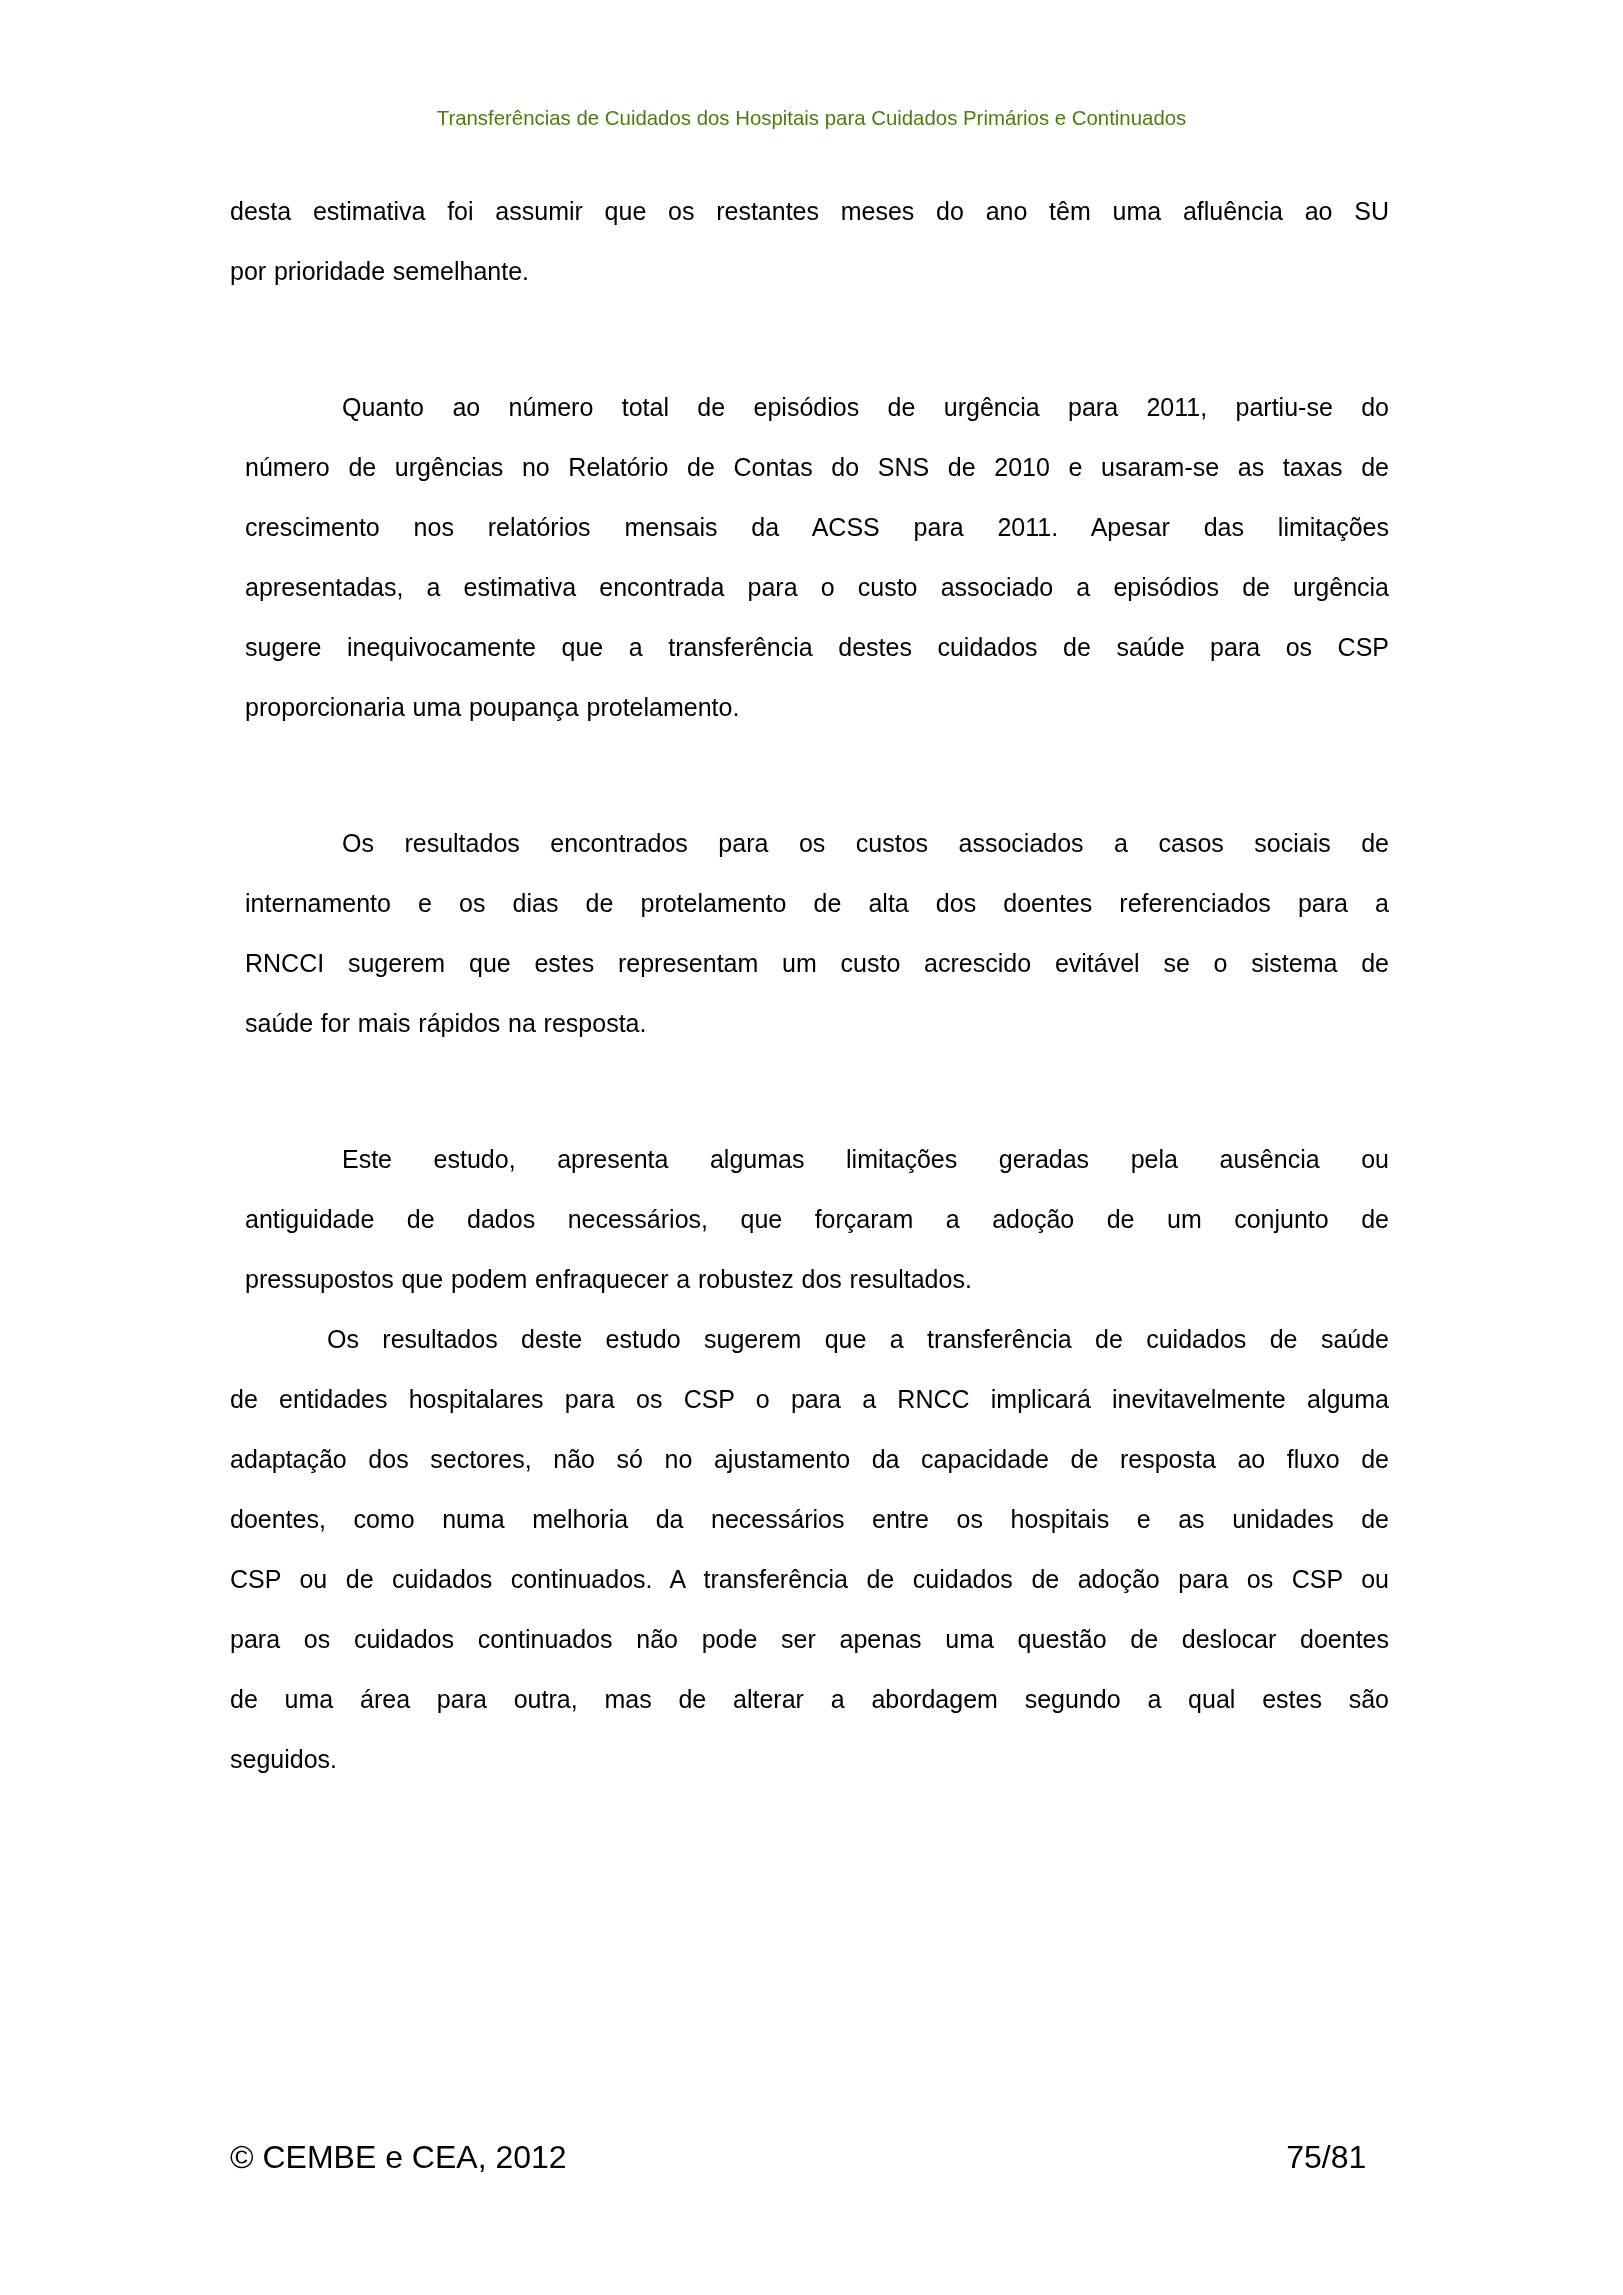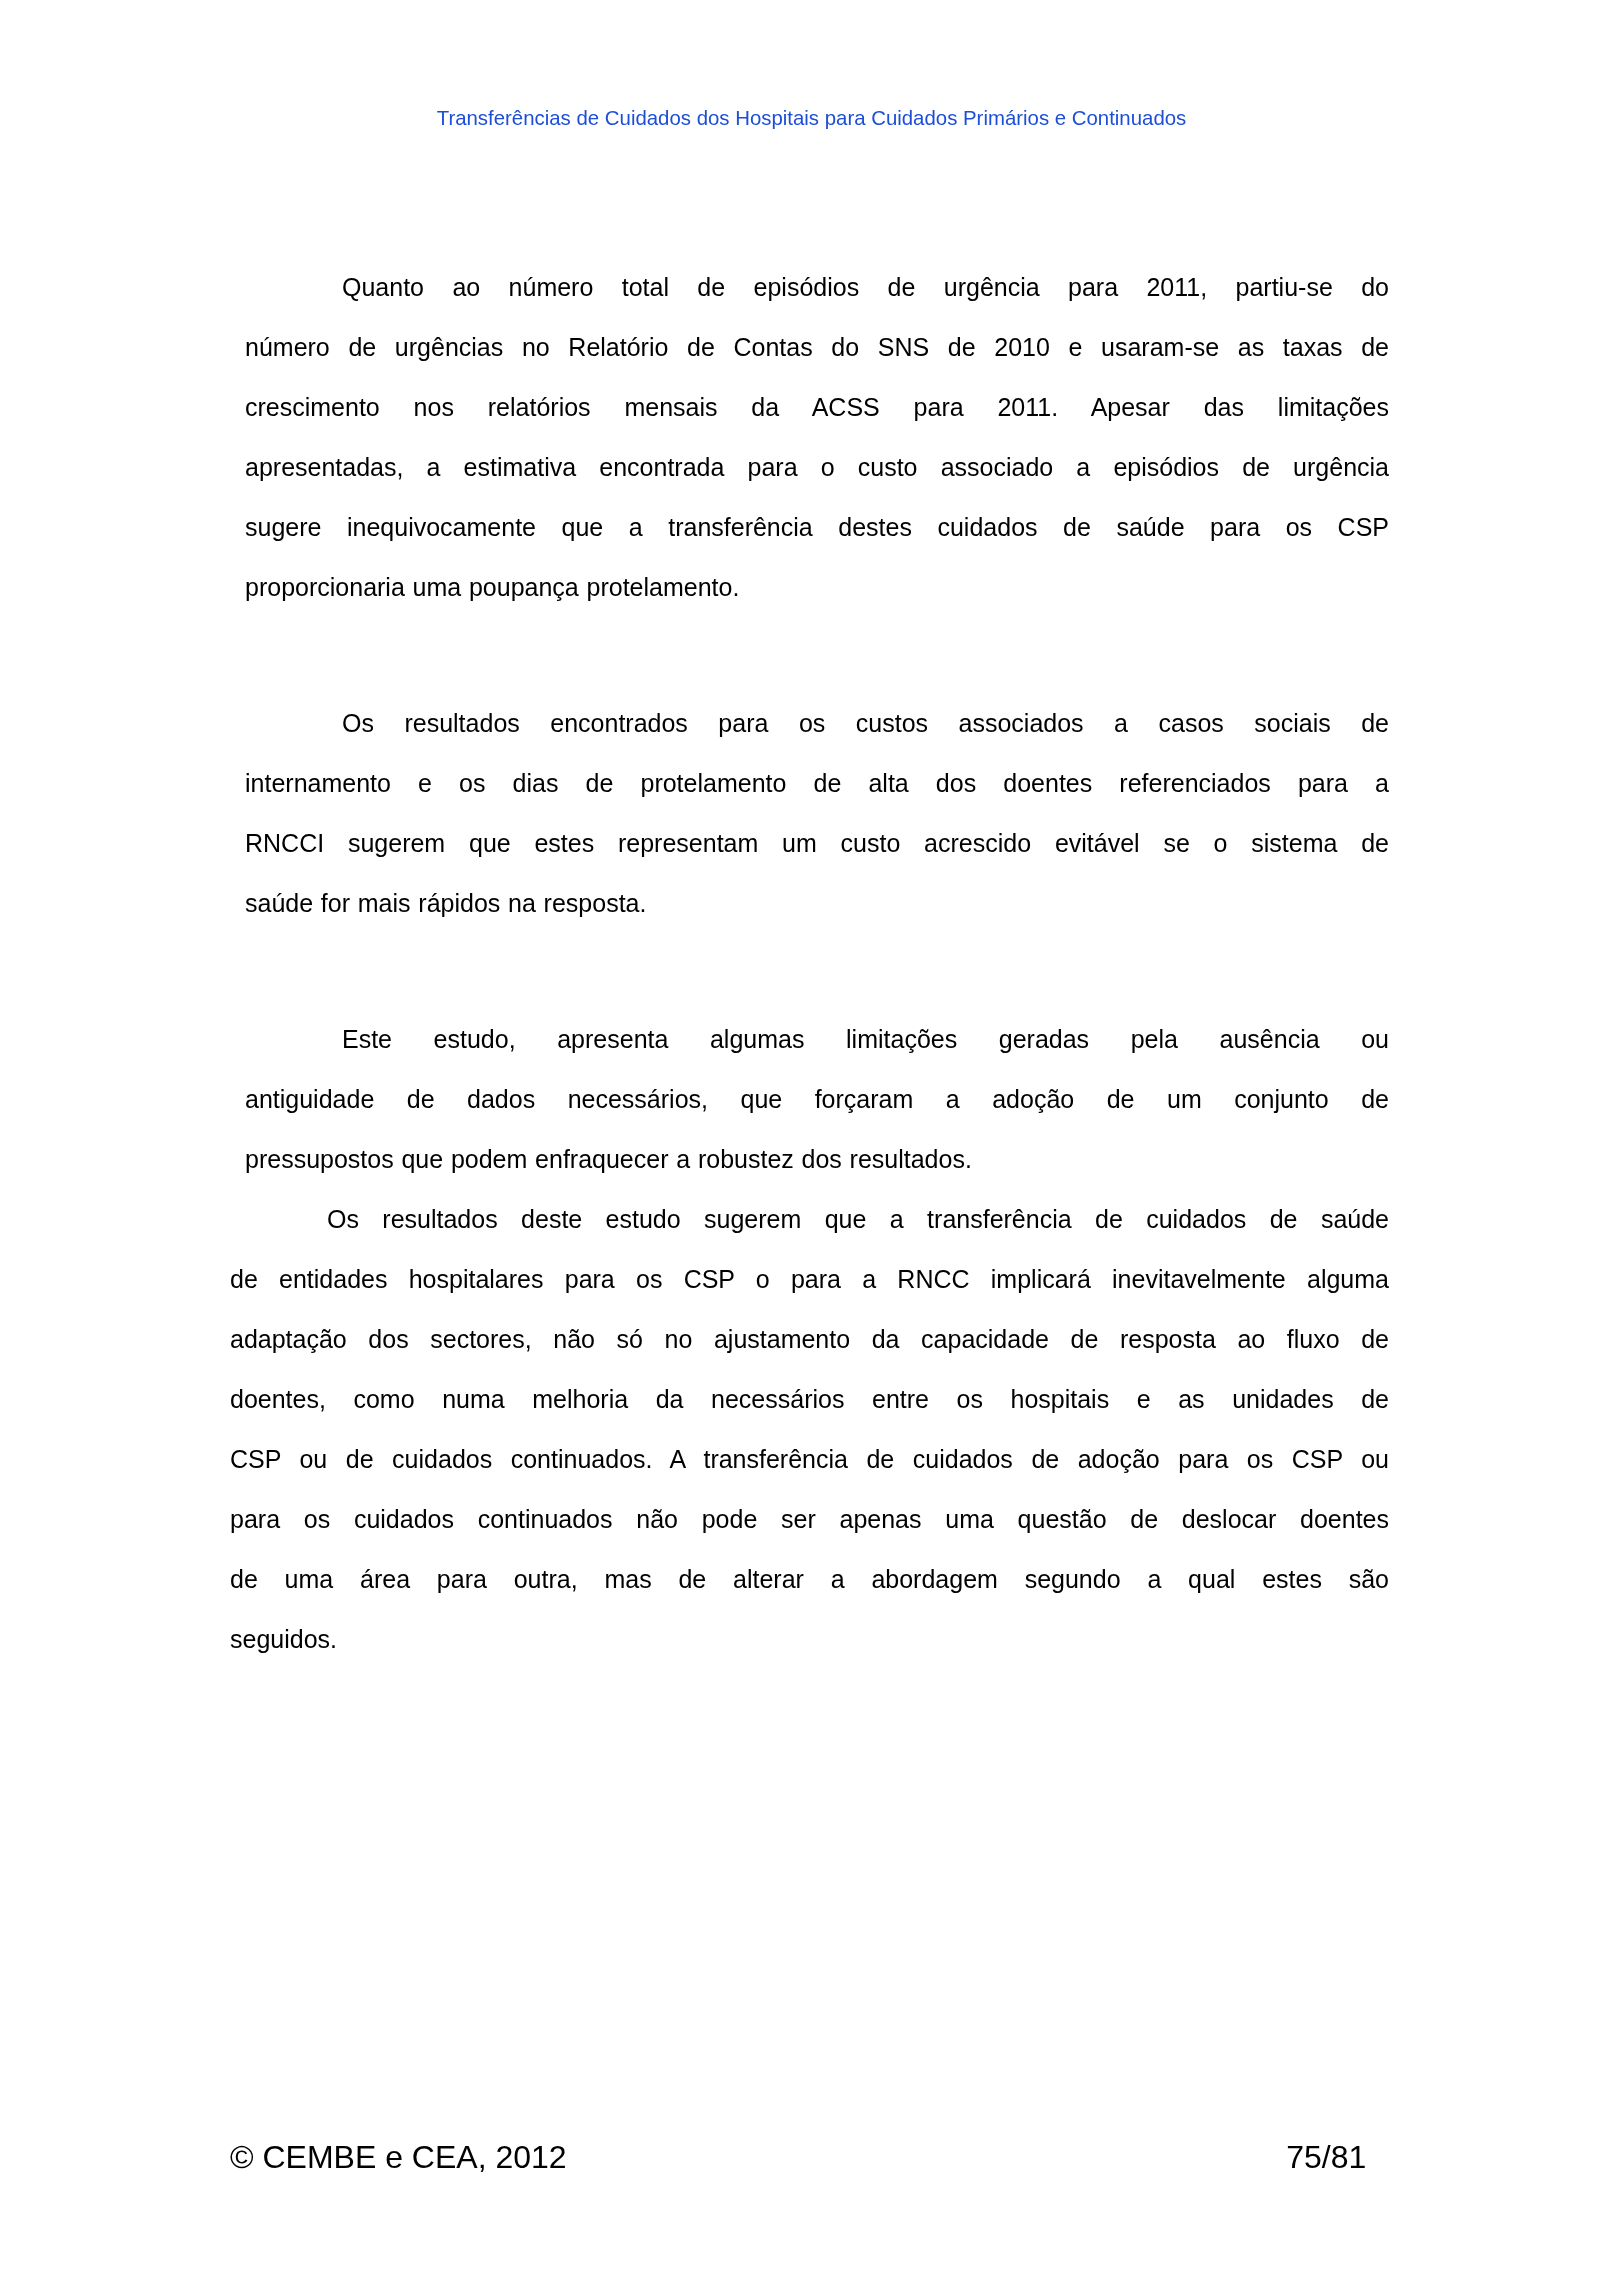--- a/index.html
+++ b/index.html
@@ -18,21 +18,21 @@
     overflow: hidden;
   }
   .doc-header {
     position: absolute;
     top: 103px;
     left: 0;
     width: 100%;
     text-align: center;
     font-size: 20.4px;
     line-height: 30px;
-    color: #1d4ed8;
+    color: #4d7c0f;
   }
   .body-text {
     position: absolute;
     left: 230px;
     top: 181px;
     width: 1159px;
     font-size: 25px;
   }
   .para {
     margin: 0;
@@ -72,20 +72,24 @@
   }
 </style>
 </head>
 <body>
 
 <div class="page">
 
   <div class="doc-header">Transferências de Cuidados dos Hospitais para Cuidados Primários e Continuados</div>
 
   <div class="body-text" id="body-text">
+      <div class="para">
+        <div class="line">desta estimativa foi assumir que os restantes meses do ano têm uma afluência ao SU</div>
+        <div class="line last">por prioridade semelhante.</div>
+      </div>
       <div class="para gap-above">
         <div class="line indent">Quanto ao número total de episódios de urgência para 2011, partiu-se do</div>
         <div class="line">número de urgências no Relatório de Contas do SNS de 2010 e usaram-se as taxas de</div>
         <div class="line">crescimento nos relatórios mensais da ACSS para 2011. Apesar das limitações</div>
         <div class="line">apresentadas, a estimativa encontrada para o custo associado a episódios de urgência</div>
         <div class="line">sugere inequivocamente que a transferência destes cuidados de saúde para os CSP</div>
         <div class="line last">proporcionaria uma poupança protelamento.</div>
       </div>
       <div class="para gap-above">
         <div class="line indent">Os resultados encontrados para os custos associados a casos sociais de</div>

